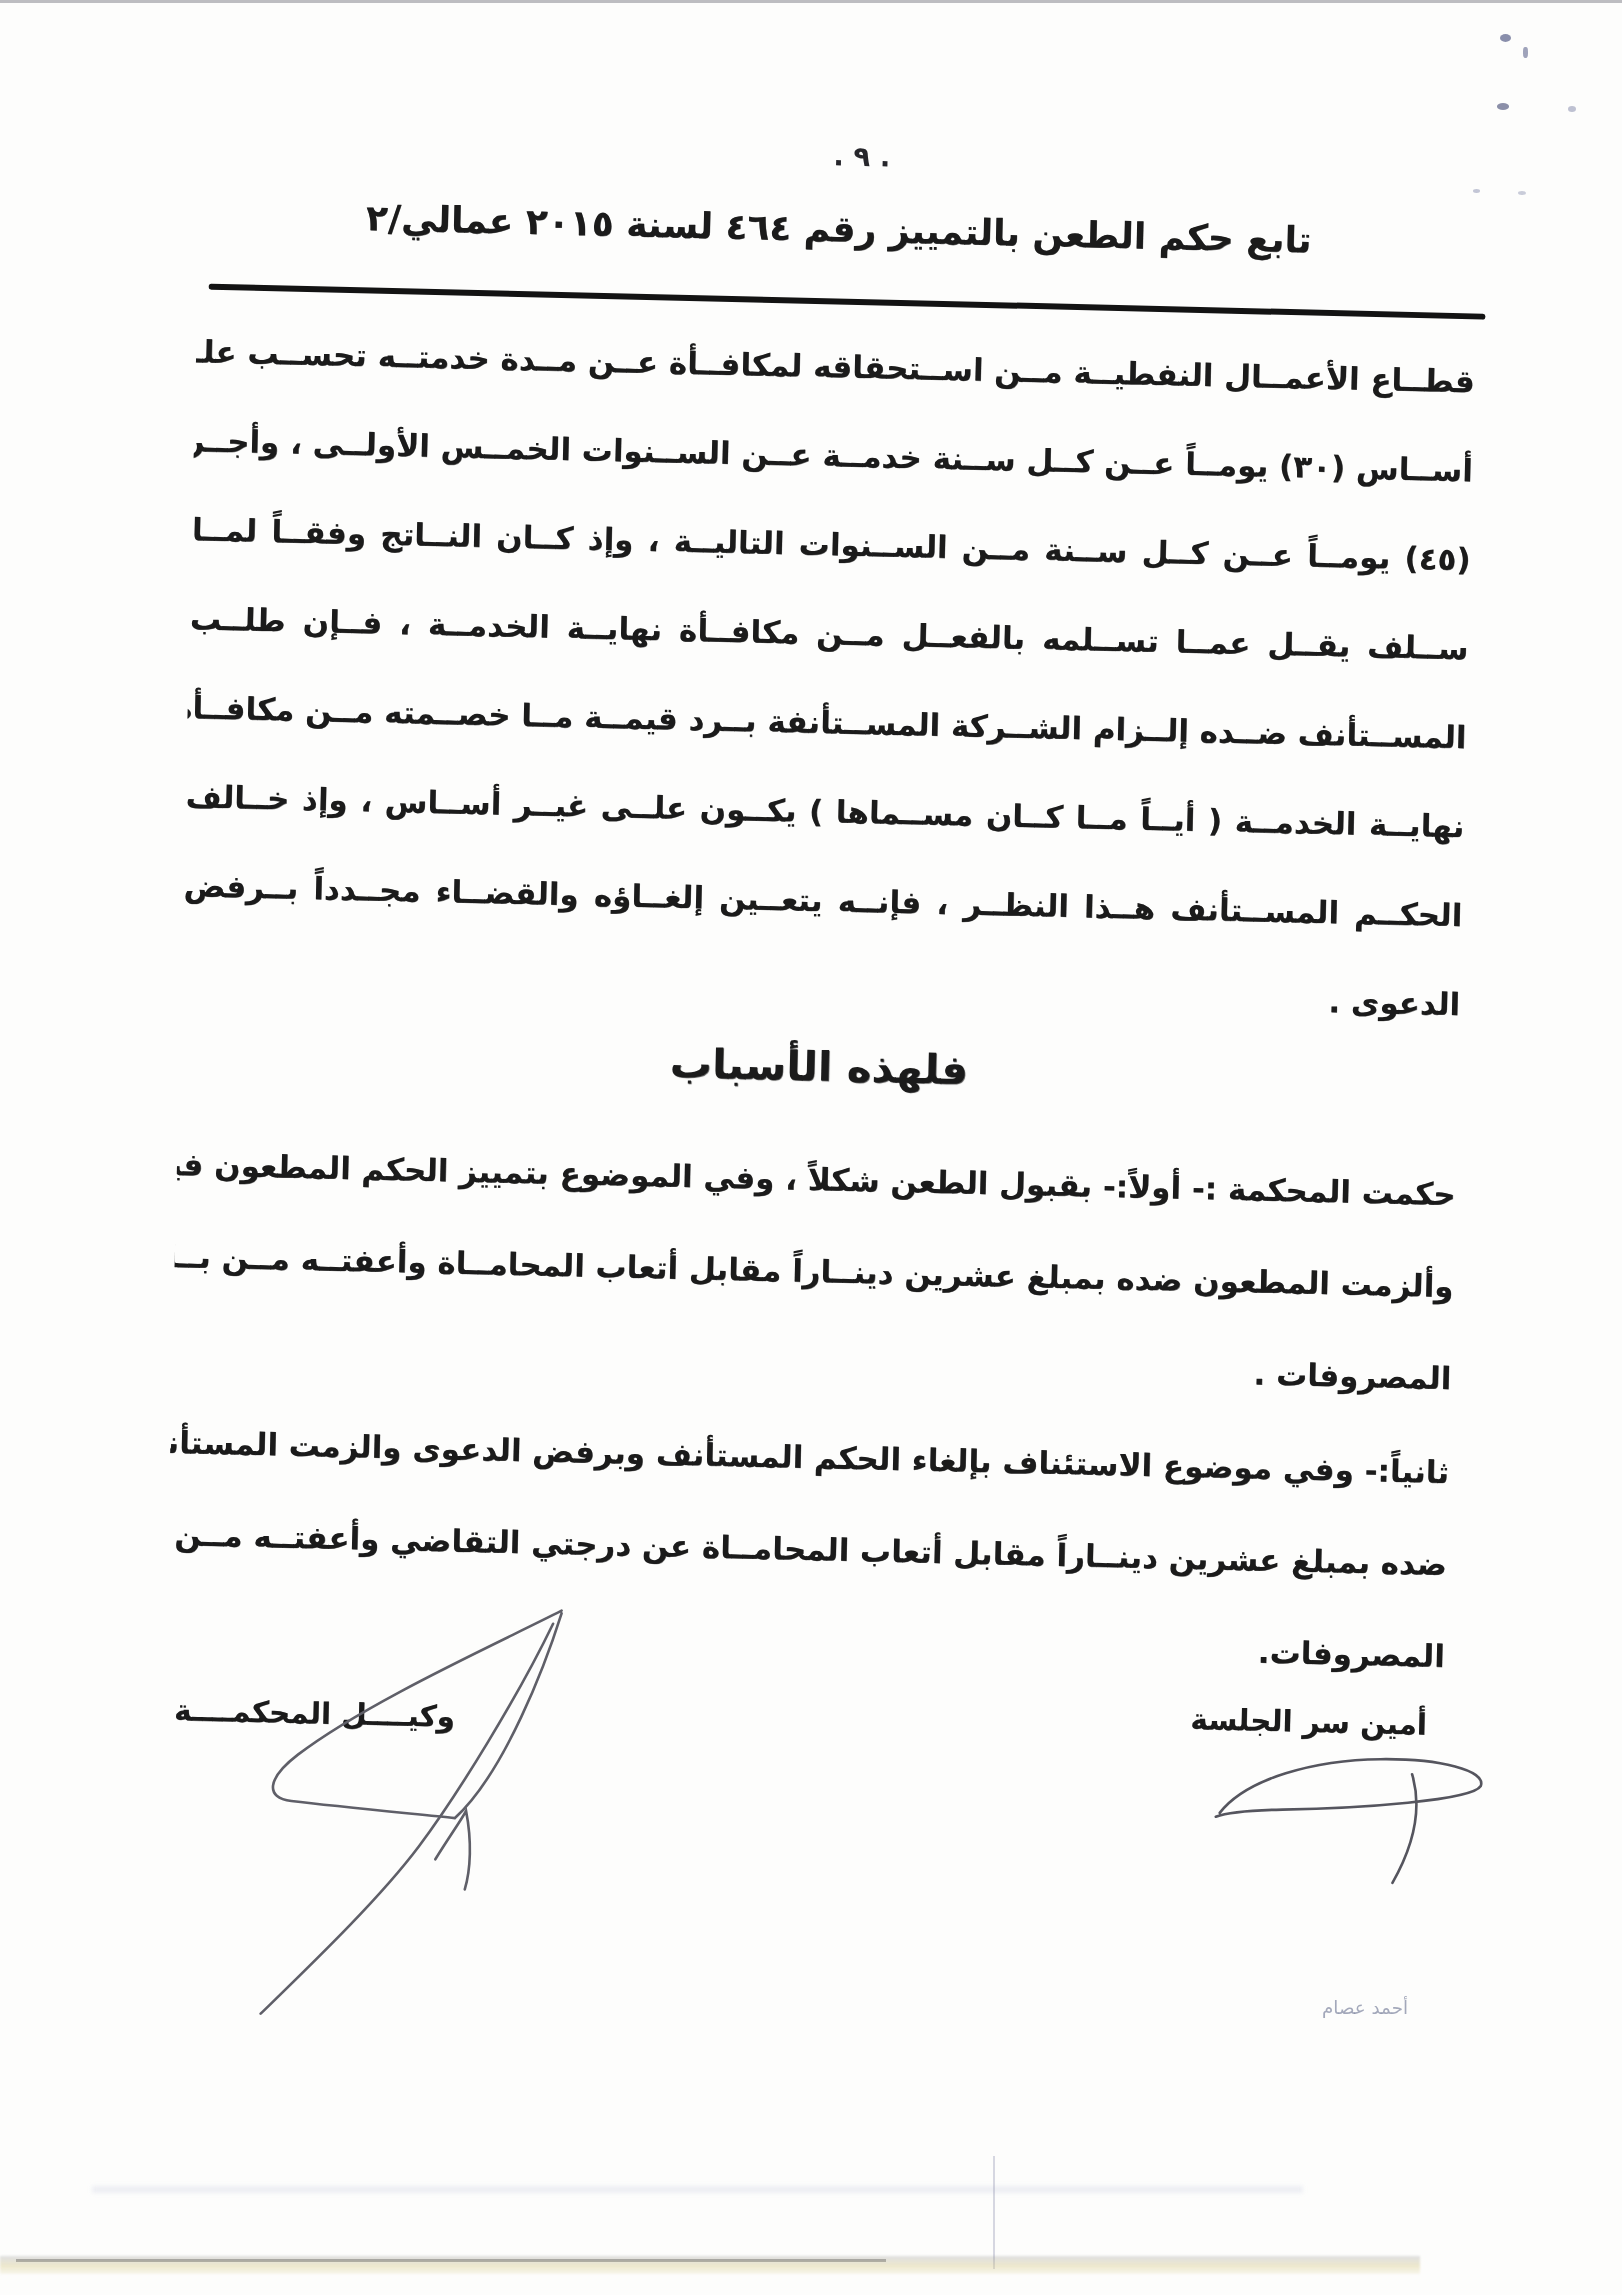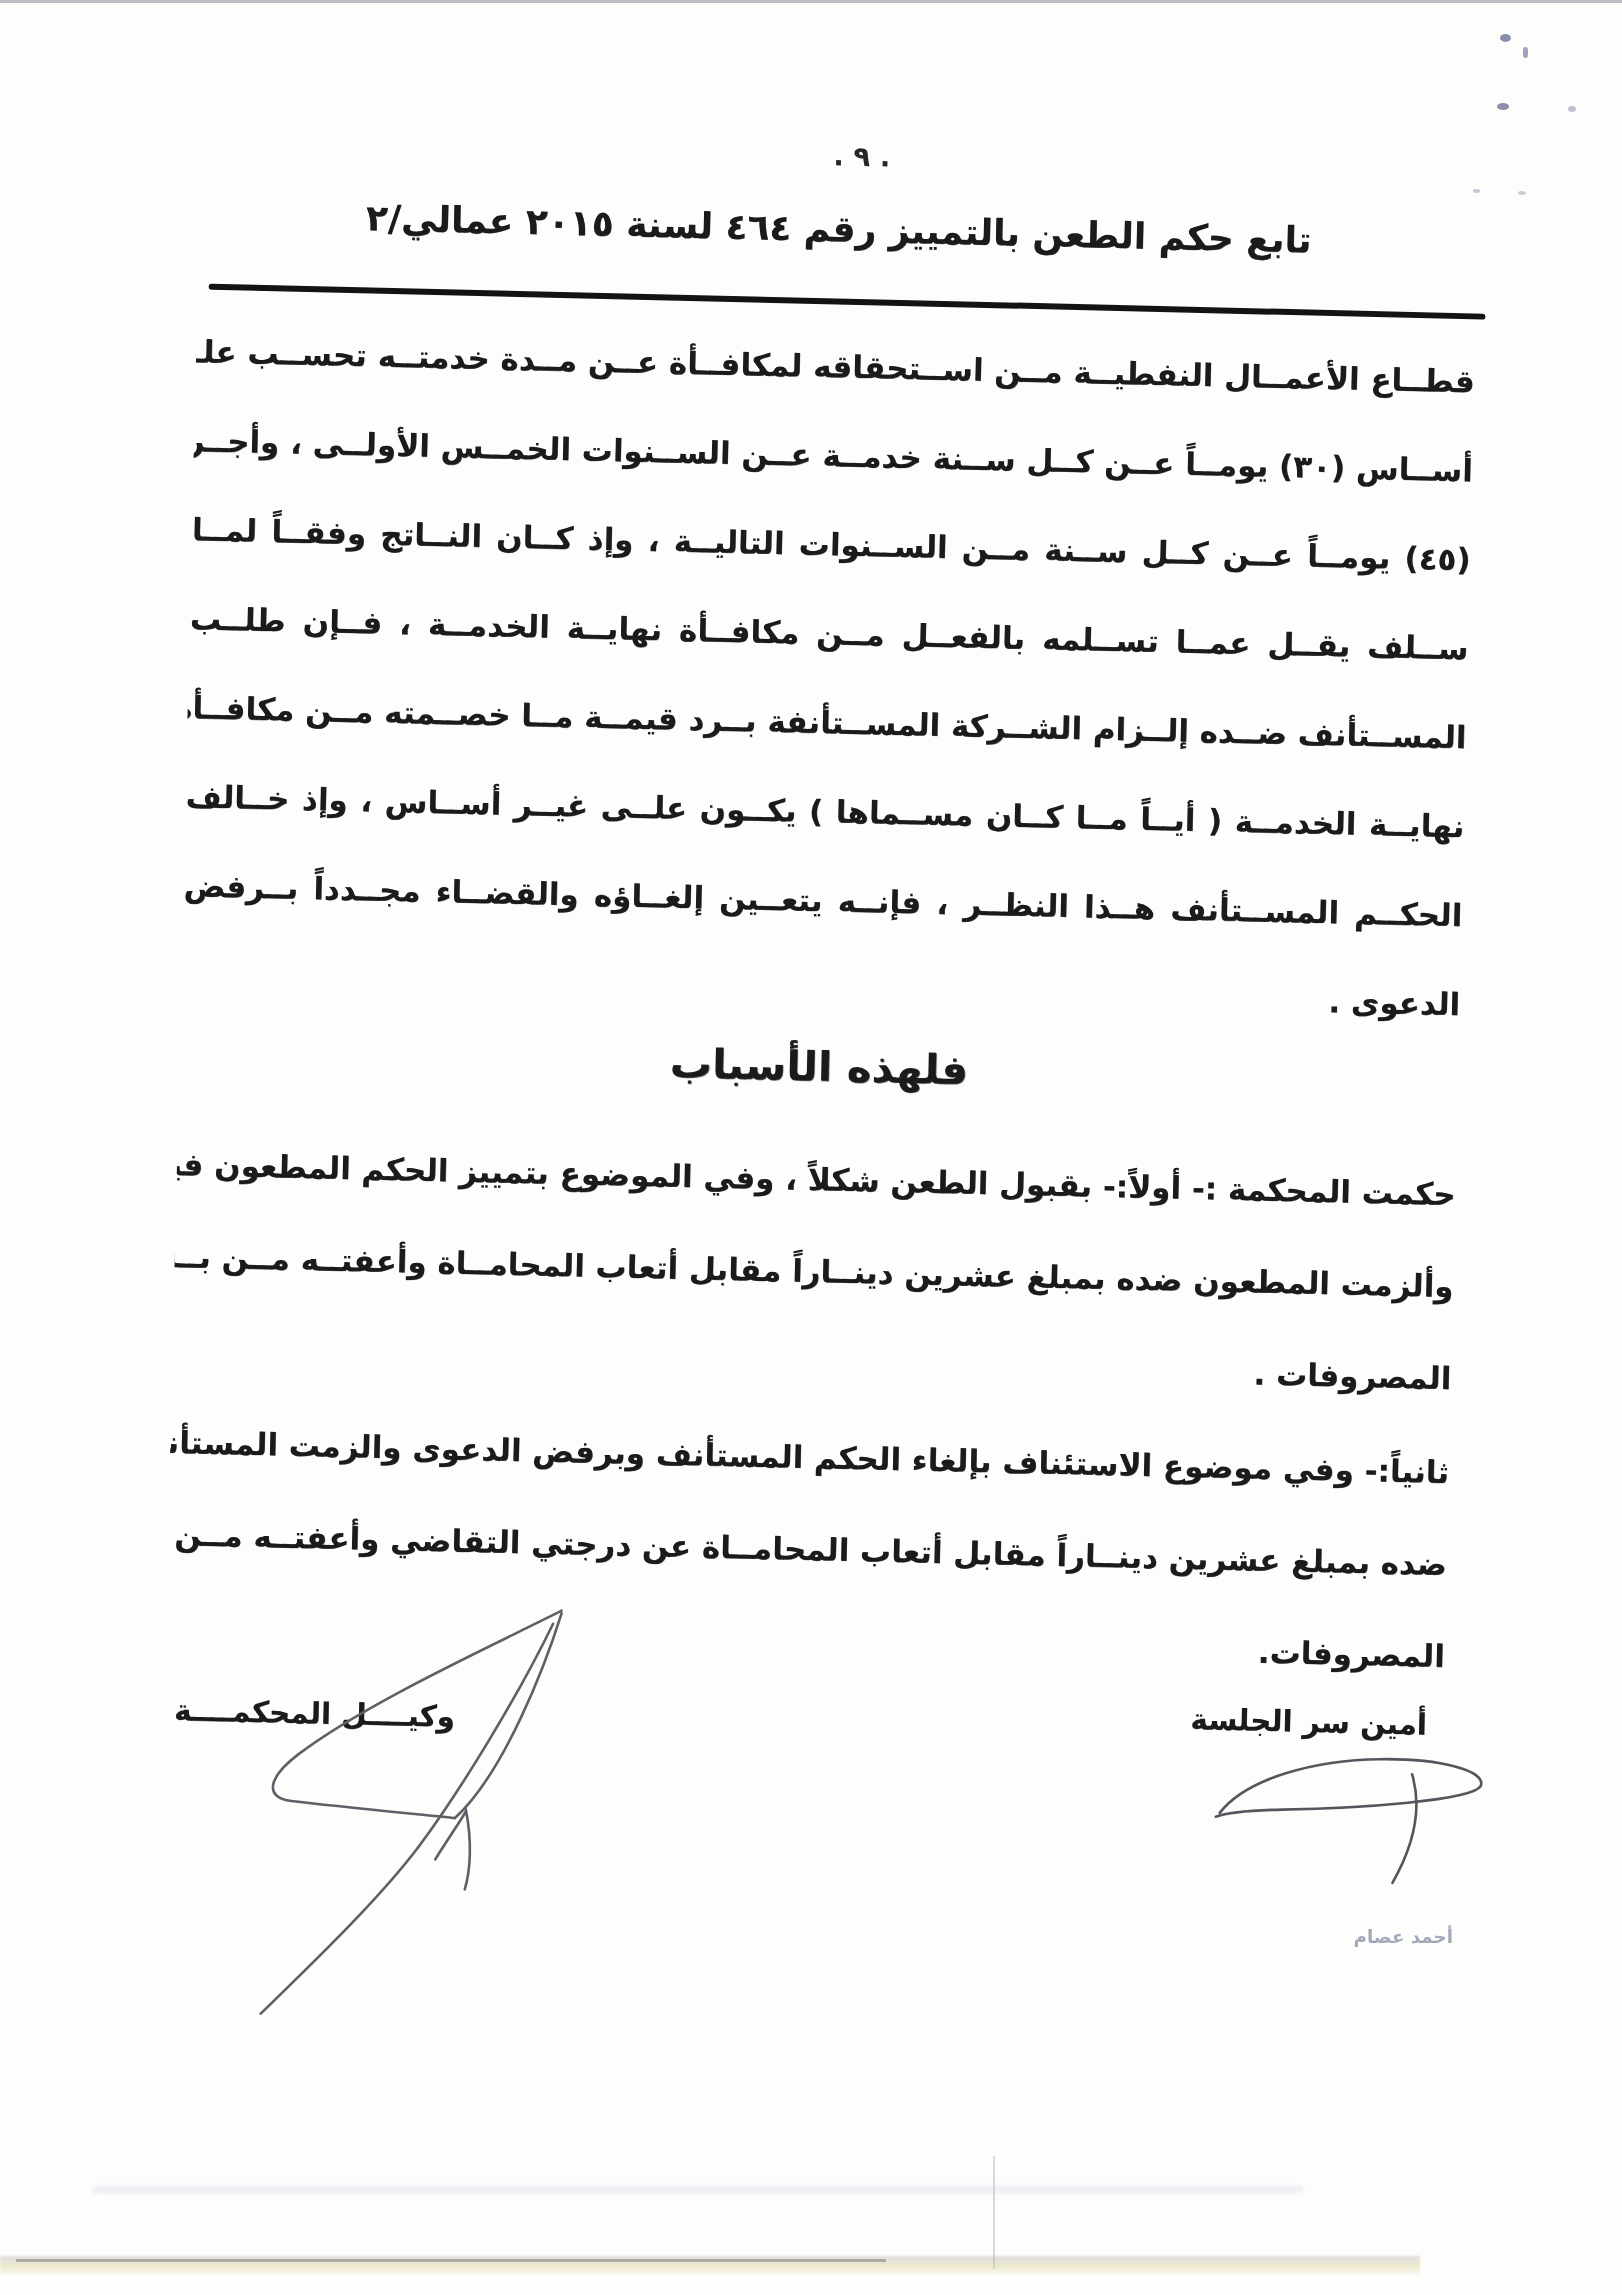--- a/index.html
+++ b/index.html
@@ -58,23 +58,23 @@
   }
   .sig-label{
     position:absolute;direction:rtl;
     font-size:29.4px;font-weight:bold;text-align:center;
     text-shadow:0.3px 0.3px 0.4px rgba(15,15,15,.5);
   }
   .sig-label.right{top:1693px;left:1184px;width:281px;}
   .sig-label.left{top:1708px;left:167px;width:327px;}
   .sig-svg{position:absolute;top:0;left:0;}
   .faint-name{
-    position:absolute;top:1926px;left:1322px;width:131px;
-    direction:rtl;text-align:right;
-    font-size:18.3px;font-weight:bold;
+    position:absolute;top:1997px;left:1322px;width:131px;
+    direction:rtl;text-align:left;
+    font-size:18.3px;font-weight:normal;
     color:rgba(64,76,116,.48);
   }
   
   .speck{position:absolute;border-radius:50%;}
   .sp1{left:1500px;top:34px;width:11px;height:7.9px;background:rgba(108,114,150,.8);}
   .sp2{left:1523px;top:47px;width:5.2px;height:11px;background:rgba(118,124,158,.7);border-radius:40%;}
   .sp3{left:1497px;top:103px;width:12.4px;height:6.5px;background:rgba(100,106,140,.75);}
   .sp4{left:1568px;top:106px;width:7.9px;height:5.9px;background:rgba(128,134,168,.5);}
   .sp5{left:1473px;top:189px;width:6.5px;height:3.9px;background:rgba(138,144,176,.5);}
   .sp6{left:1518px;top:191px;width:7.9px;height:3.9px;background:rgba(138,144,176,.45);}

